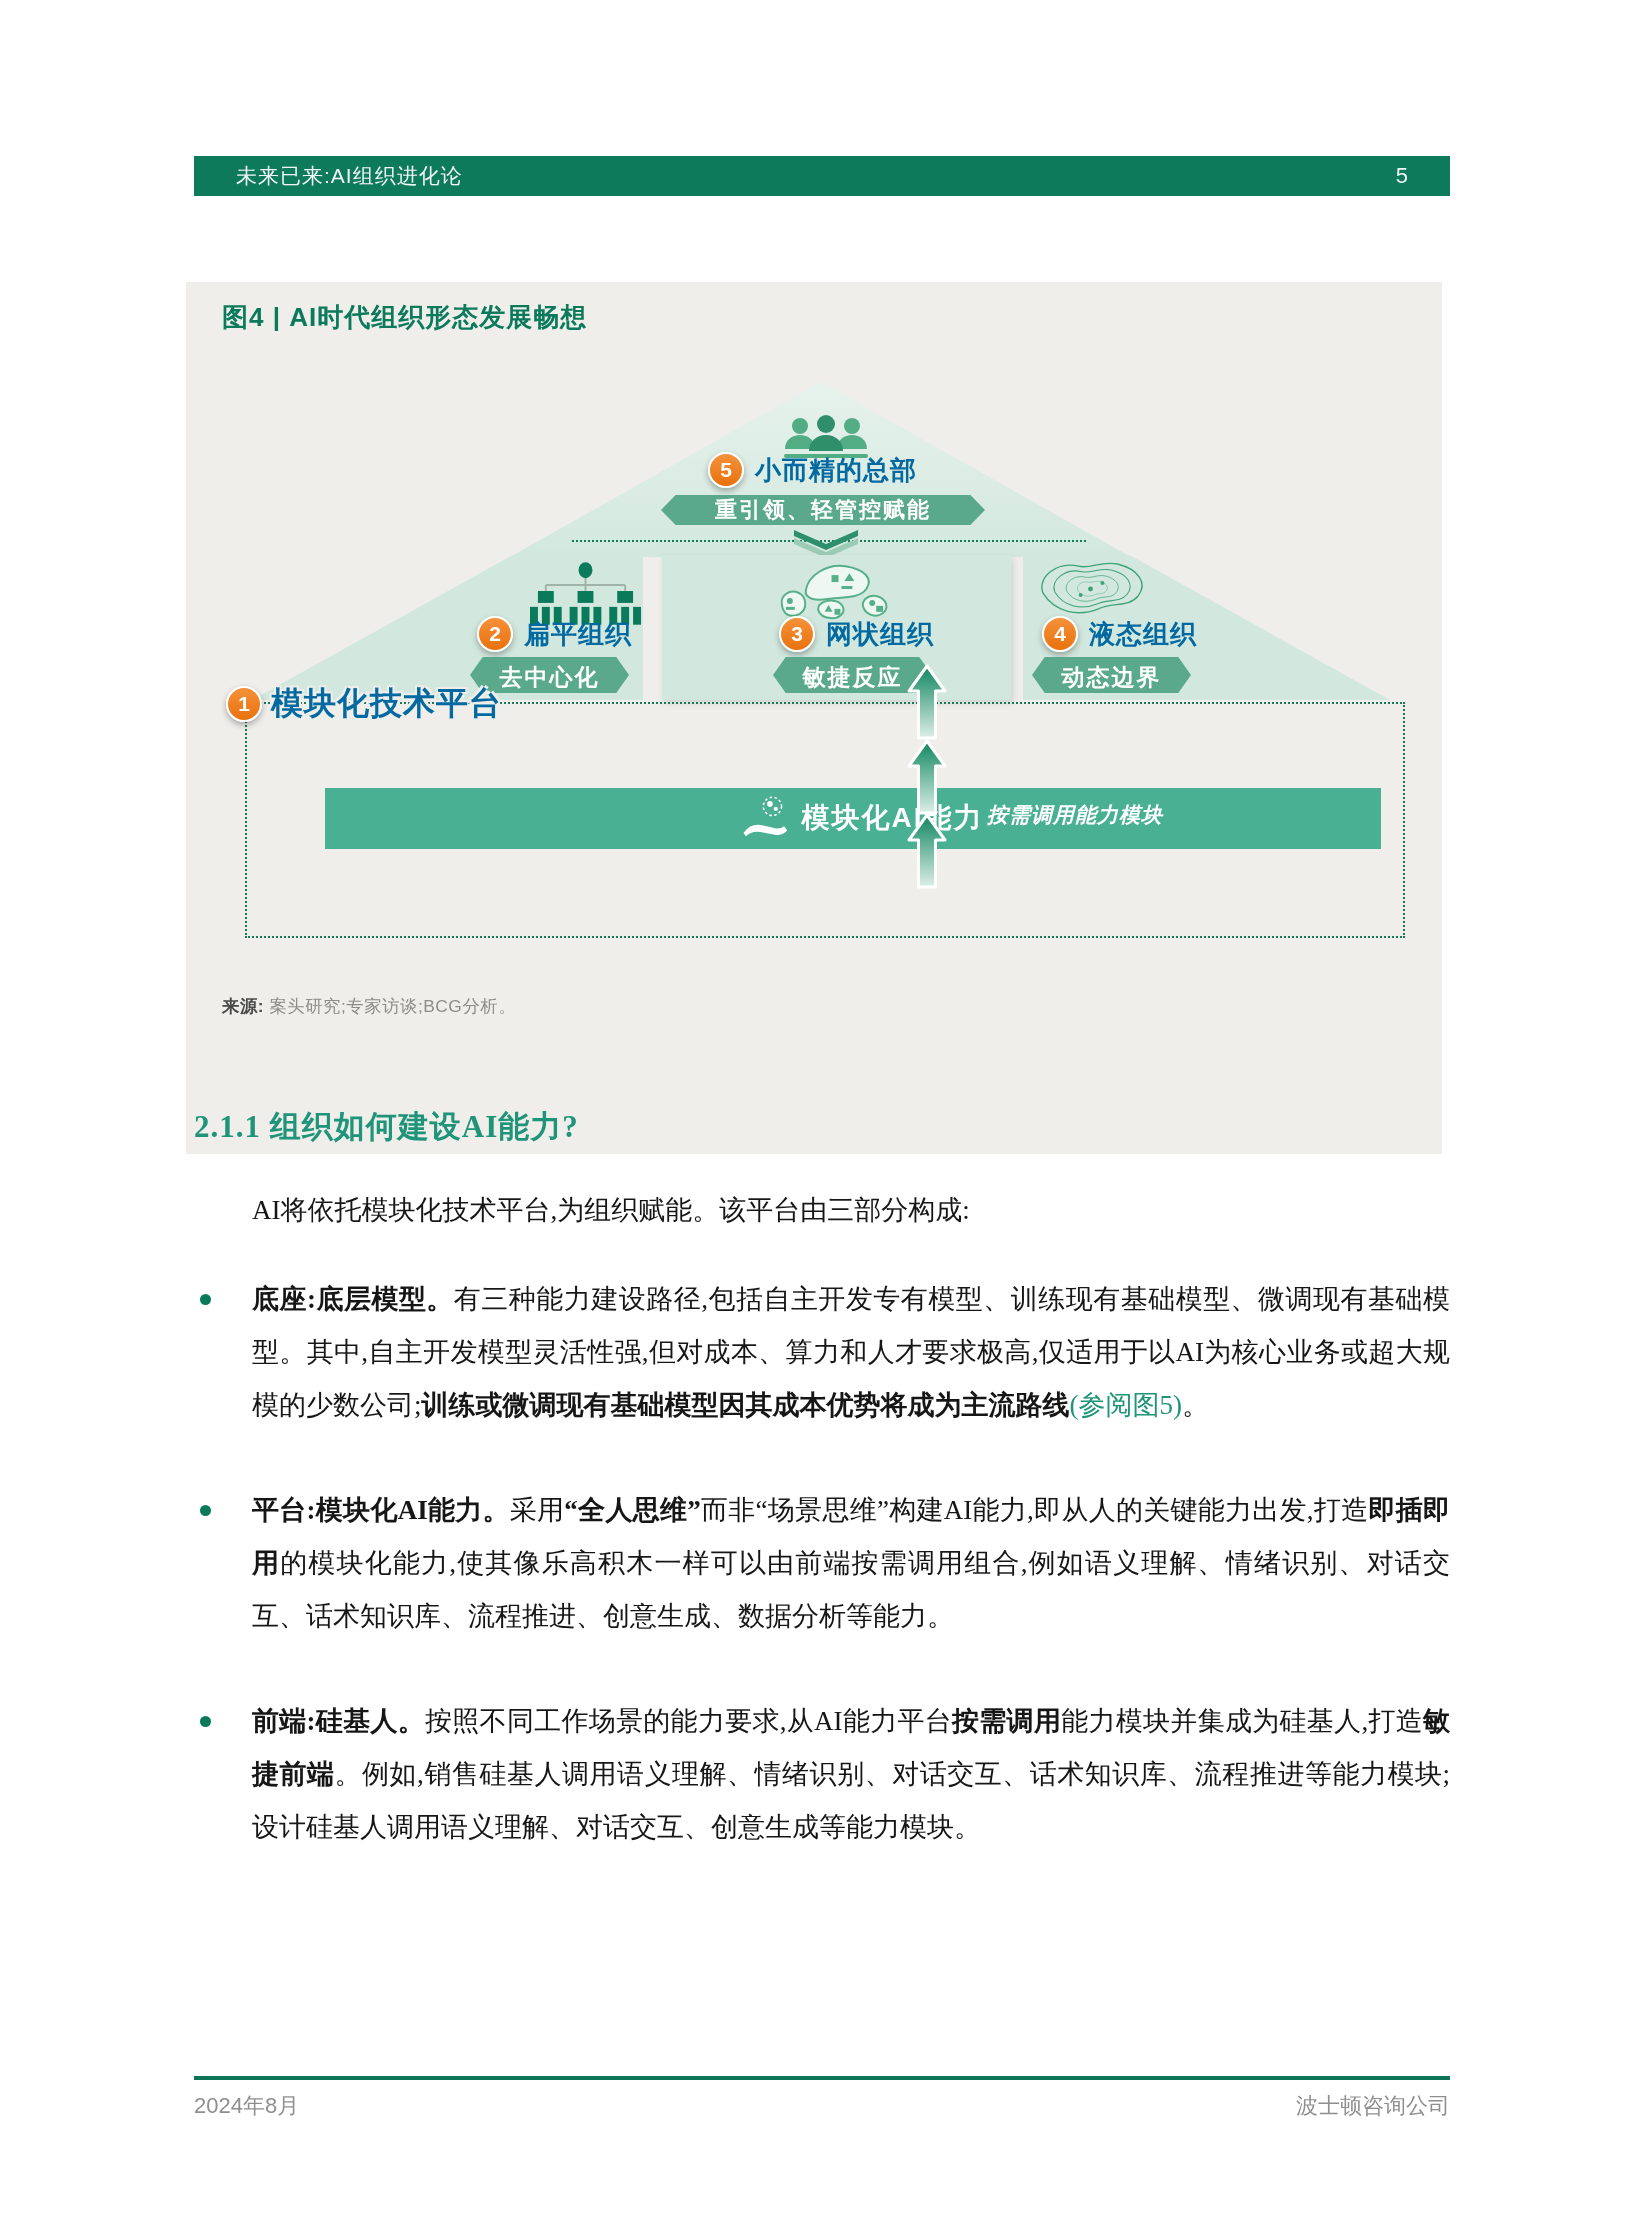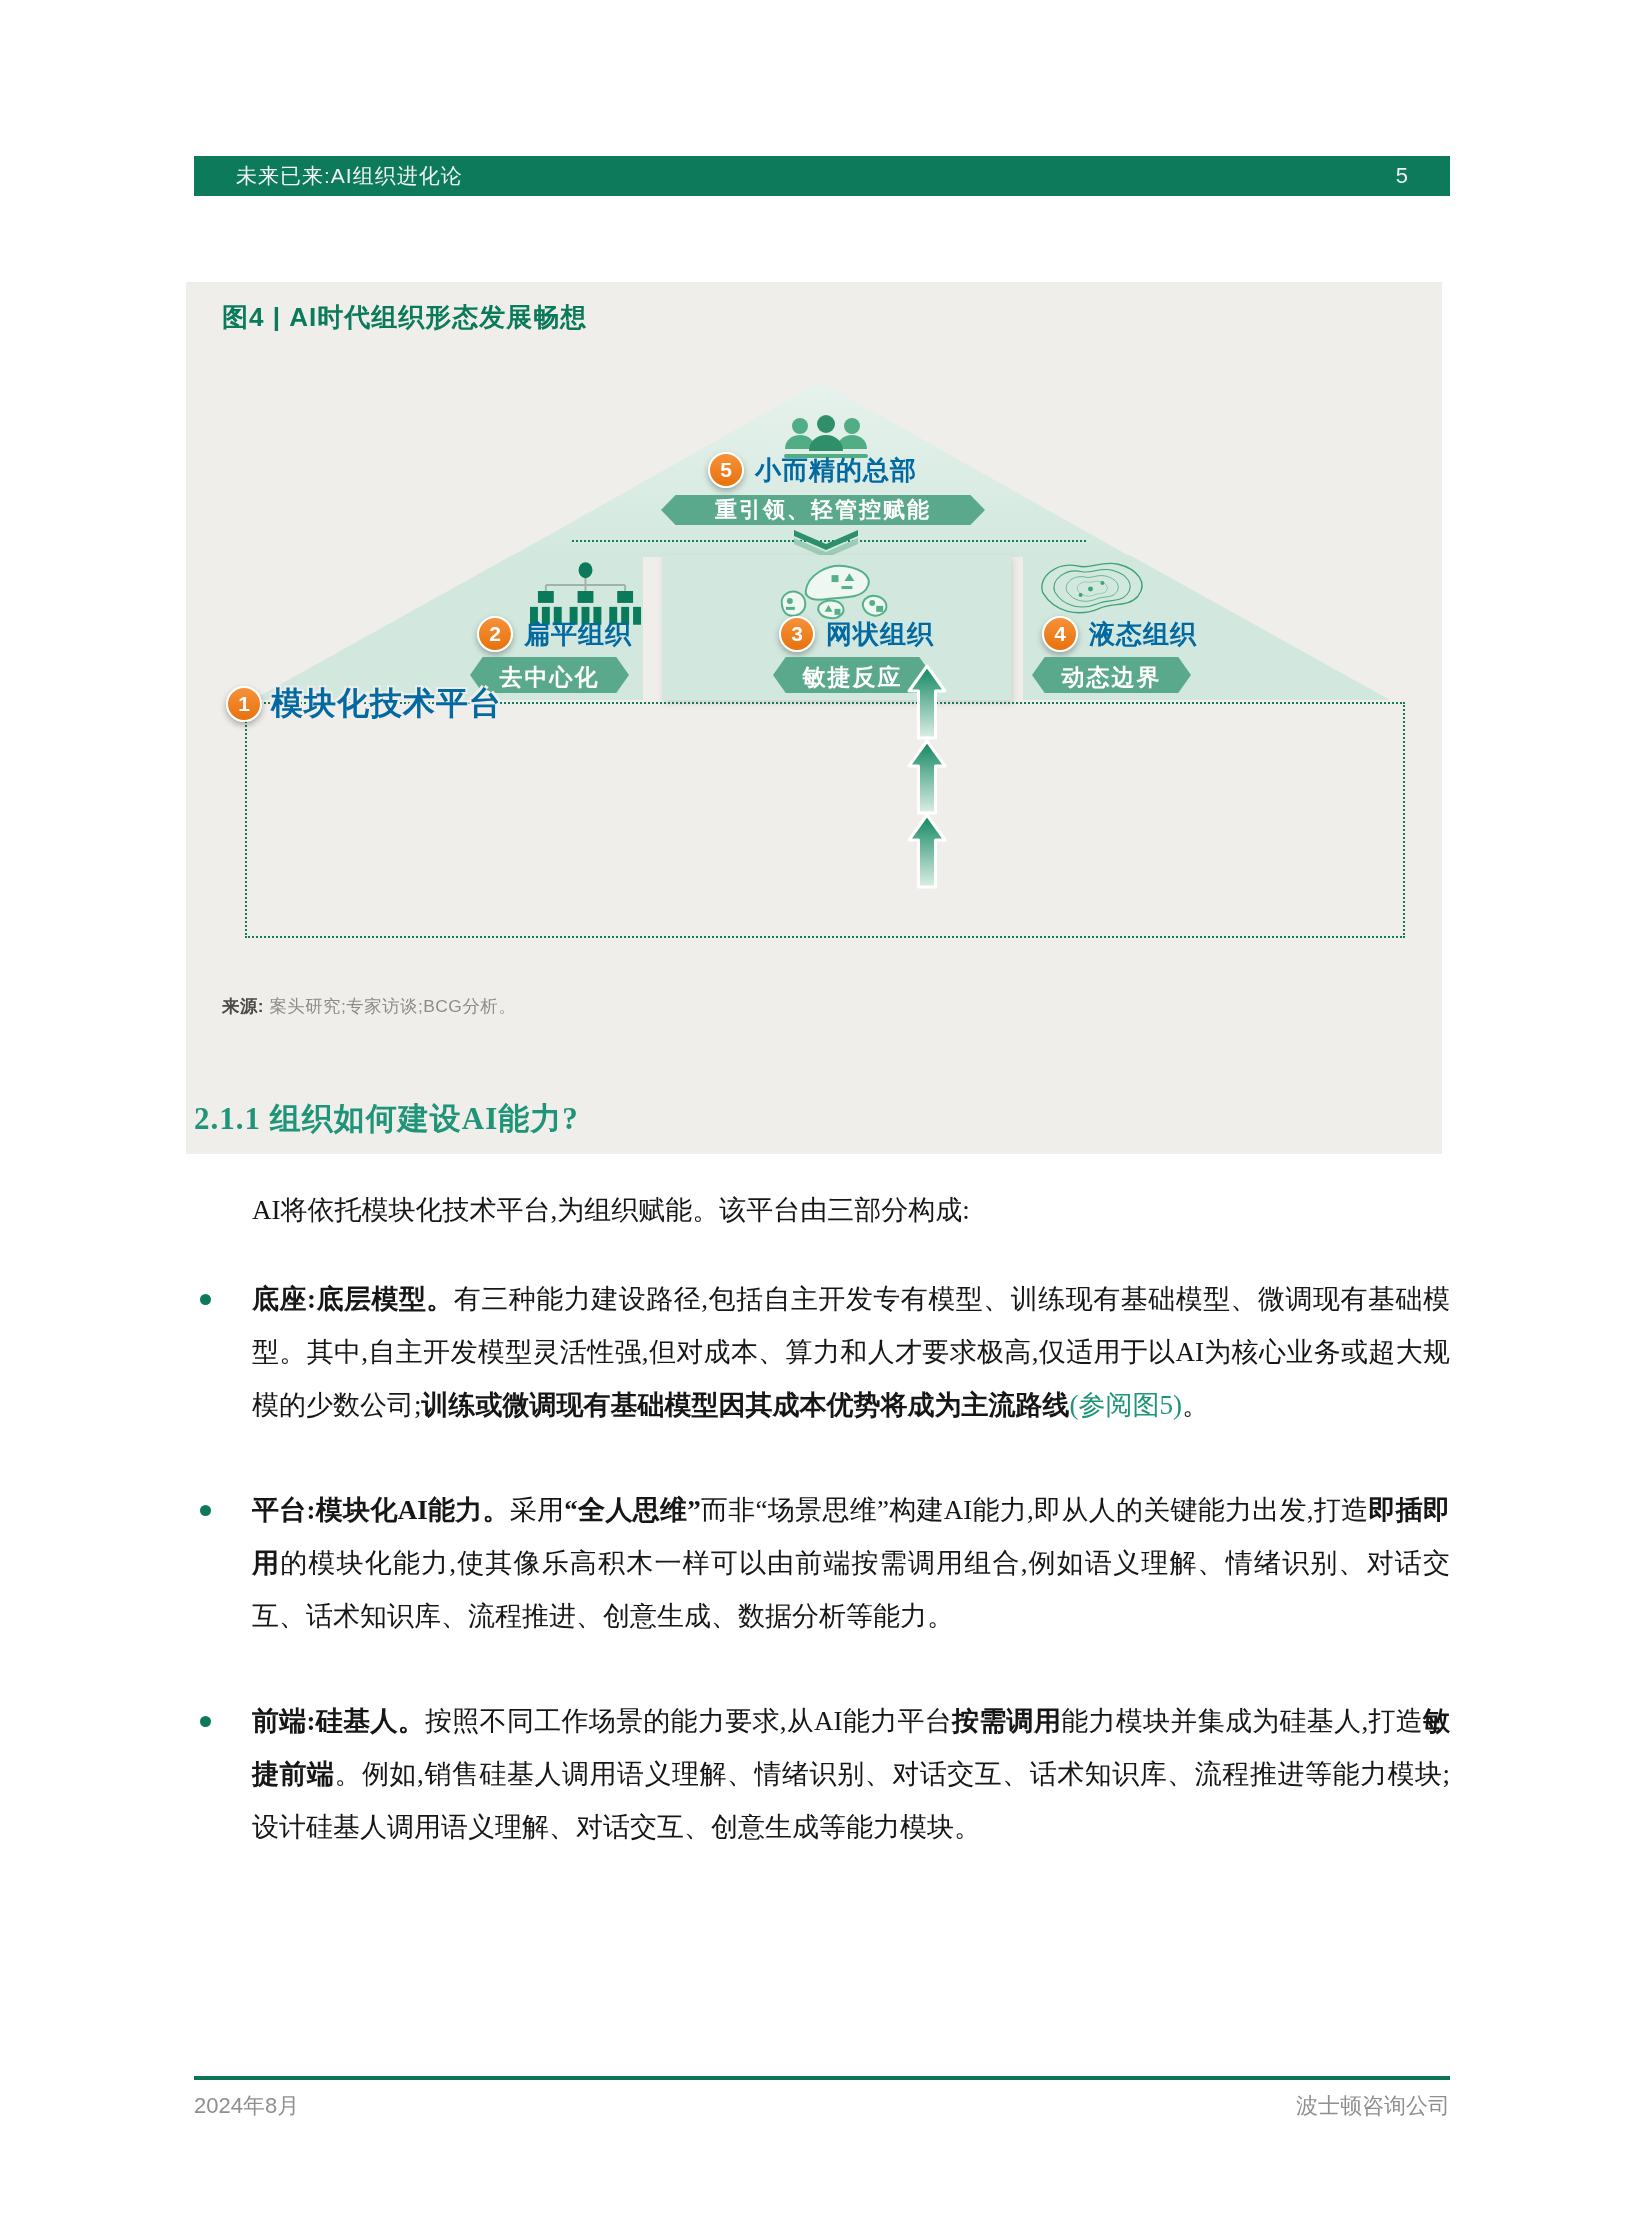--- a/index.html
+++ b/index.html
@@ -50,21 +50,21 @@
   .bar-note{position:absolute;left:662px;top:13px;color:#ffffff;font-size:21px;font-weight:600;font-style:italic;
             font-family:"Liberation Serif","DejaVu Serif",serif;letter-spacing:1px;white-space:nowrap;}
   .arrow{position:absolute;left:721px;width:40px;height:76px;z-index:5;}
 
   .src{position:absolute;left:36px;top:712px;font-size:17.4px;color:#8e8c88;letter-spacing:0.5px;}
   .src b{color:#4a4a48;font-weight:700;}
 
   
   .body-wrap{position:absolute;left:194px;top:1098px;width:1256px;
              font-family:"Liberation Serif","DejaVu Serif",serif;color:#161616;}
-  .sec-h{position:absolute;left:0;top:0;font-size:31px;font-weight:700;color:#1f9478;letter-spacing:1px;}
+  .sec-h{position:absolute;left:0;top:8px;font-size:31px;font-weight:700;color:#1f9478;letter-spacing:1px;}
   .intro{position:absolute;left:58px;top:86px;font-size:27px;line-height:53px;}
   .bullet{position:absolute;left:0;width:1256px;display:flex;}
   .bullet .dot{flex:none;width:11px;height:11px;border-radius:50%;background:#0a7a5a;margin:21px 0 0 6px;}
   .bullet p{margin:0 0 0 41px;font-size:27px;line-height:53px;text-align:justify;width:1198px;}
   .seg-bold{font-weight:700;}
   .seg-link{color:#1f9478;}
   .seg-normal{}
 
   
   .foot-line{position:absolute;left:194px;top:2076px;width:1256px;height:4px;background:#0d7458;}
@@ -204,20 +204,32 @@
       <span>动态边界</span>
     </div>
 
     <div class="plat-label">
       <span class="num-circle">1</span>
       <span class="num-label">模块化技术平台</span>
     </div>
     <div class="plat-box"></div>
 
 
+    <div class="bar" style="top:506px;height:61px;">
+      <div class="bar-icon">
+        <svg width="48" height="48" viewBox="0 0 58 58">
+          <circle cx="38" cy="15" r="11" fill="none" stroke="#ffffff" stroke-width="1.8" stroke-dasharray="3 3"></circle>
+          <circle cx="35" cy="12" r="3.4" fill="#ffffff"></circle>
+          <circle cx="42" cy="18" r="2.6" fill="#ffffff"></circle>
+          <path fill="#ffffff" d="M3 47 q9-13 24-9 l13 3 q7 2 12-2 l4 5 q-7 7-17 5 l-15-3 q-11-2-18 5 Z"></path>
+        </svg>
+      </div>
+      <div class="bar-label">模块化AI能力</div>
+      <div class="bar-note">按需调用能力模块</div>
+    </div>
 
 
     <div class="arrow" style="top:382px;">
       <svg width="40" height="76" viewBox="0 0 40 76">
         <defs>
             <linearGradient id="ag1" x1="0" y1="1" x2="0" y2="0">
           <stop offset="0" stop-color="#ddefe7"></stop>
               <stop offset="1" stop-color="#0f8660"></stop>
         </linearGradient>
           </defs>

